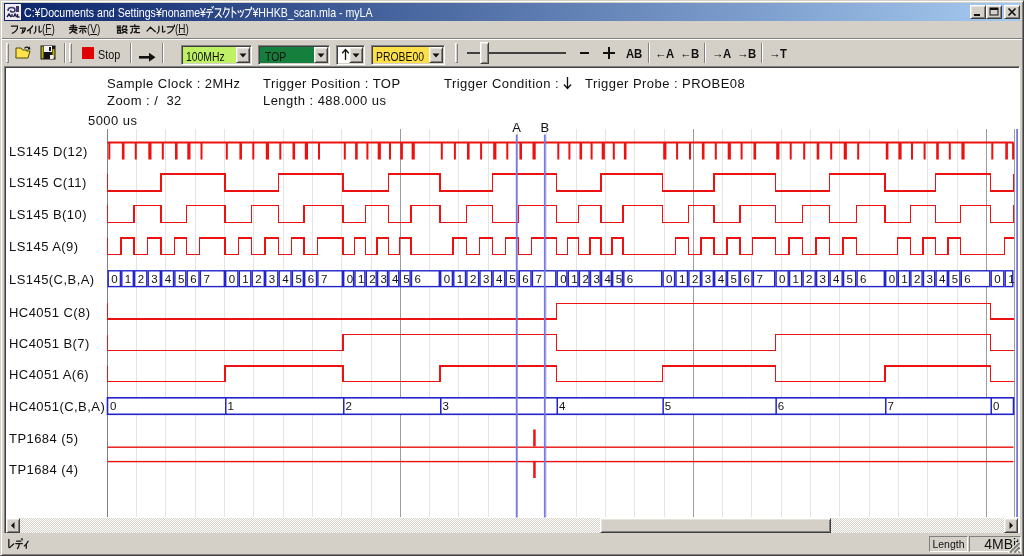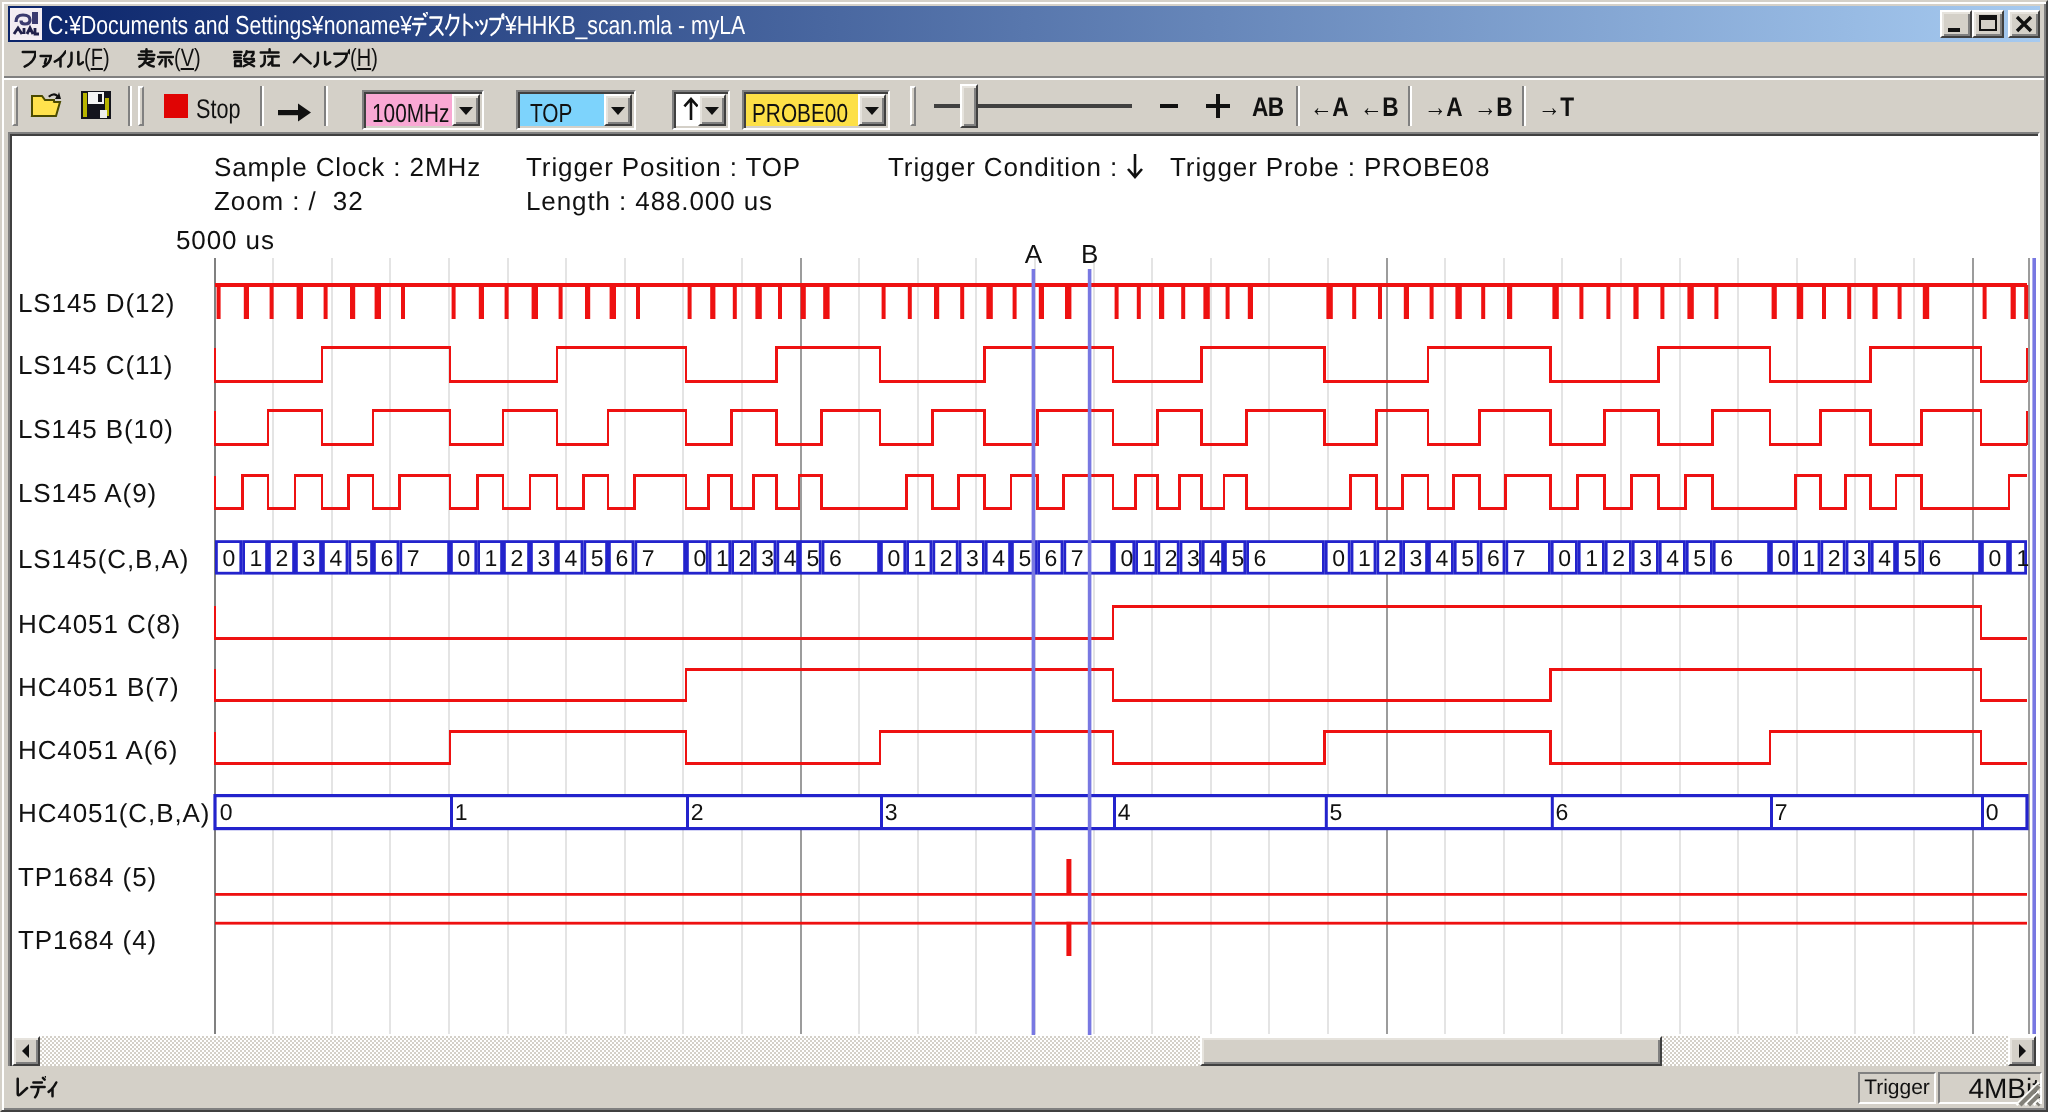--- a/index.html
+++ b/index.html
@@ -111,29 +111,29 @@
 <div class="abs sep" style="left:64px;top:43px;height:20px"></div>
 <div class="abs grip" style="left:68.5px;top:43px;height:20px"></div>
 <div class="abs" style="left:82px;top:47px;width:11.5px;height:12px;background:#e00404"></div>
 <div class="abs" style="left:98px;top:47px;font-size:13.5px;color:#111;transform:scaleX(0.8);transform-origin:left top">Stop</div>
 <div class="abs sep" style="left:129.5px;top:43px;height:20px"></div>
 <div class="abs" style="left:139px;top:48px"><svg width="17" height="10">
       <rect x="0" y="4" width="11" height="2.6" fill="#111"></rect>
       <path d="M10 0.8 L16.5 5.3 L10 9.8 Z" fill="#111"></path>
     </svg></div>
 <div class="abs sep" style="left:162px;top:43px;height:20px"></div>
-<div class="abs sunk2" style="left:181px;top:45px;width:61px;height:20px;background:#f9a8d4">
+<div class="abs sunk2" style="left:181px;top:45px;width:71px;height:20px;background:#bef264">
     <span class="abs" style="left:4px;top:2.5px;font-size:13px;color:#111;white-space:pre;transform:scaleX(0.8);transform-origin:left top">100MHz</span>
     <div class="abs raised" style="right:1px;top:1px;width:14px;height:16px">
       <svg width="12" height="14" style="position:absolute;left:0;top:0">
         <path d="M2.5 5.5 H9.5 L6 9.5 Z" fill="#111"></path>
       </svg>
     </div>
   </div>
-<div class="abs sunk2" style="left:258px;top:45px;width:60px;height:20px;background:#7dd3fc">
+<div class="abs sunk2" style="left:258px;top:45px;width:72px;height:20px;background:#15803d">
     <span class="abs" style="left:6px;top:2.5px;font-size:13px;color:#111;white-space:pre;transform:scaleX(0.8);transform-origin:left top">TOP</span>
     <div class="abs raised" style="right:1px;top:1px;width:14px;height:16px">
       <svg width="12" height="14" style="position:absolute;left:0;top:0">
         <path d="M2.5 5.5 H9.5 L6 9.5 Z" fill="#111"></path>
       </svg>
     </div>
   </div>
 <div class="abs sunk2" style="left:336px;top:45px;width:29px;height:20px;background:#fff">
     <svg width="12" height="14" style="position:absolute;left:3px;top:2px">
       <path d="M5.5 12 V2 M2.2 5.2 L5.5 1.5 L8.8 5.2" fill="none" stroke="#111" stroke-width="1.3"></path>
@@ -463,21 +463,21 @@
     <svg width="7.6" height="12" viewBox="0 0 9 13" preserveAspectRatio="none" style="vertical-align:top">
       <path d="M2.2 1.5 V9.8 Q2.2 11 3.8 9.9 L7.8 6.5" fill="none" stroke="#111" stroke-width="1.25" stroke-linecap="round" vector-effect="non-scaling-stroke"></path>
     </svg>
     <svg width="8.5" height="12" viewBox="0 0 10 13" preserveAspectRatio="none" style="vertical-align:top">
       <path d="M2 3.5 H7 M0.8 6 H8.6 M5 6 Q4.8 9.5 3 11.5 M7.6 1 L8.6 2 M9.4 0.2 L10.4 1.2" fill="none" stroke="#111" stroke-width="1.25" stroke-linecap="round" vector-effect="non-scaling-stroke"></path>
     </svg>
     <svg width="6.0" height="12" viewBox="0 0 7 13" preserveAspectRatio="none" style="vertical-align:top">
       <path d="M6 3.5 Q4 7 1.5 8.6 M3.8 6.5 V11" fill="none" stroke="#111" stroke-width="1.25" stroke-linecap="round" vector-effect="non-scaling-stroke"></path>
     </svg>
   </div>
-<div class="abs" style="left:929px;top:536px;width:39px;height:16px;border:1px solid;border-color:#808080 #fff #fff #808080;font-size:10.5px;color:#111;text-align:center;line-height:14.5px">Trigger</div>
+<div class="abs" style="left:929px;top:536px;width:39px;height:16px;border:1px solid;border-color:#808080 #fff #fff #808080;font-size:10.5px;color:#111;text-align:center;line-height:14.5px">Length</div>
 <div class="abs" style="left:969px;top:536px;width:52px;height:16px;border:1px solid;border-color:#808080 #fff #fff #808080;font-size:14px;color:#111;text-align:right;line-height:14.5px">4MBit</div>
 <div class="abs" style="left:1005px;top:538px"><svg width="16" height="16">
       <path d="M11.8 14.5 L14.5 11.8" stroke="#fdfdfa" stroke-width="1.3"></path>
       <path d="M13.6 14.5 L14.5 13.6" stroke="#828078" stroke-width="2.1"></path>
       <path d="M7.5 14.5 L14.5 7.5" stroke="#fdfdfa" stroke-width="1.3"></path>
       <path d="M9.3 14.5 L14.5 9.3" stroke="#828078" stroke-width="2.1"></path>
       <path d="M3.2 14.5 L14.5 3.2" stroke="#fdfdfa" stroke-width="1.3"></path>
       <path d="M5.0 14.5 L14.5 5.0" stroke="#828078" stroke-width="2.1"></path>
     </svg></div>
 </body></html>

